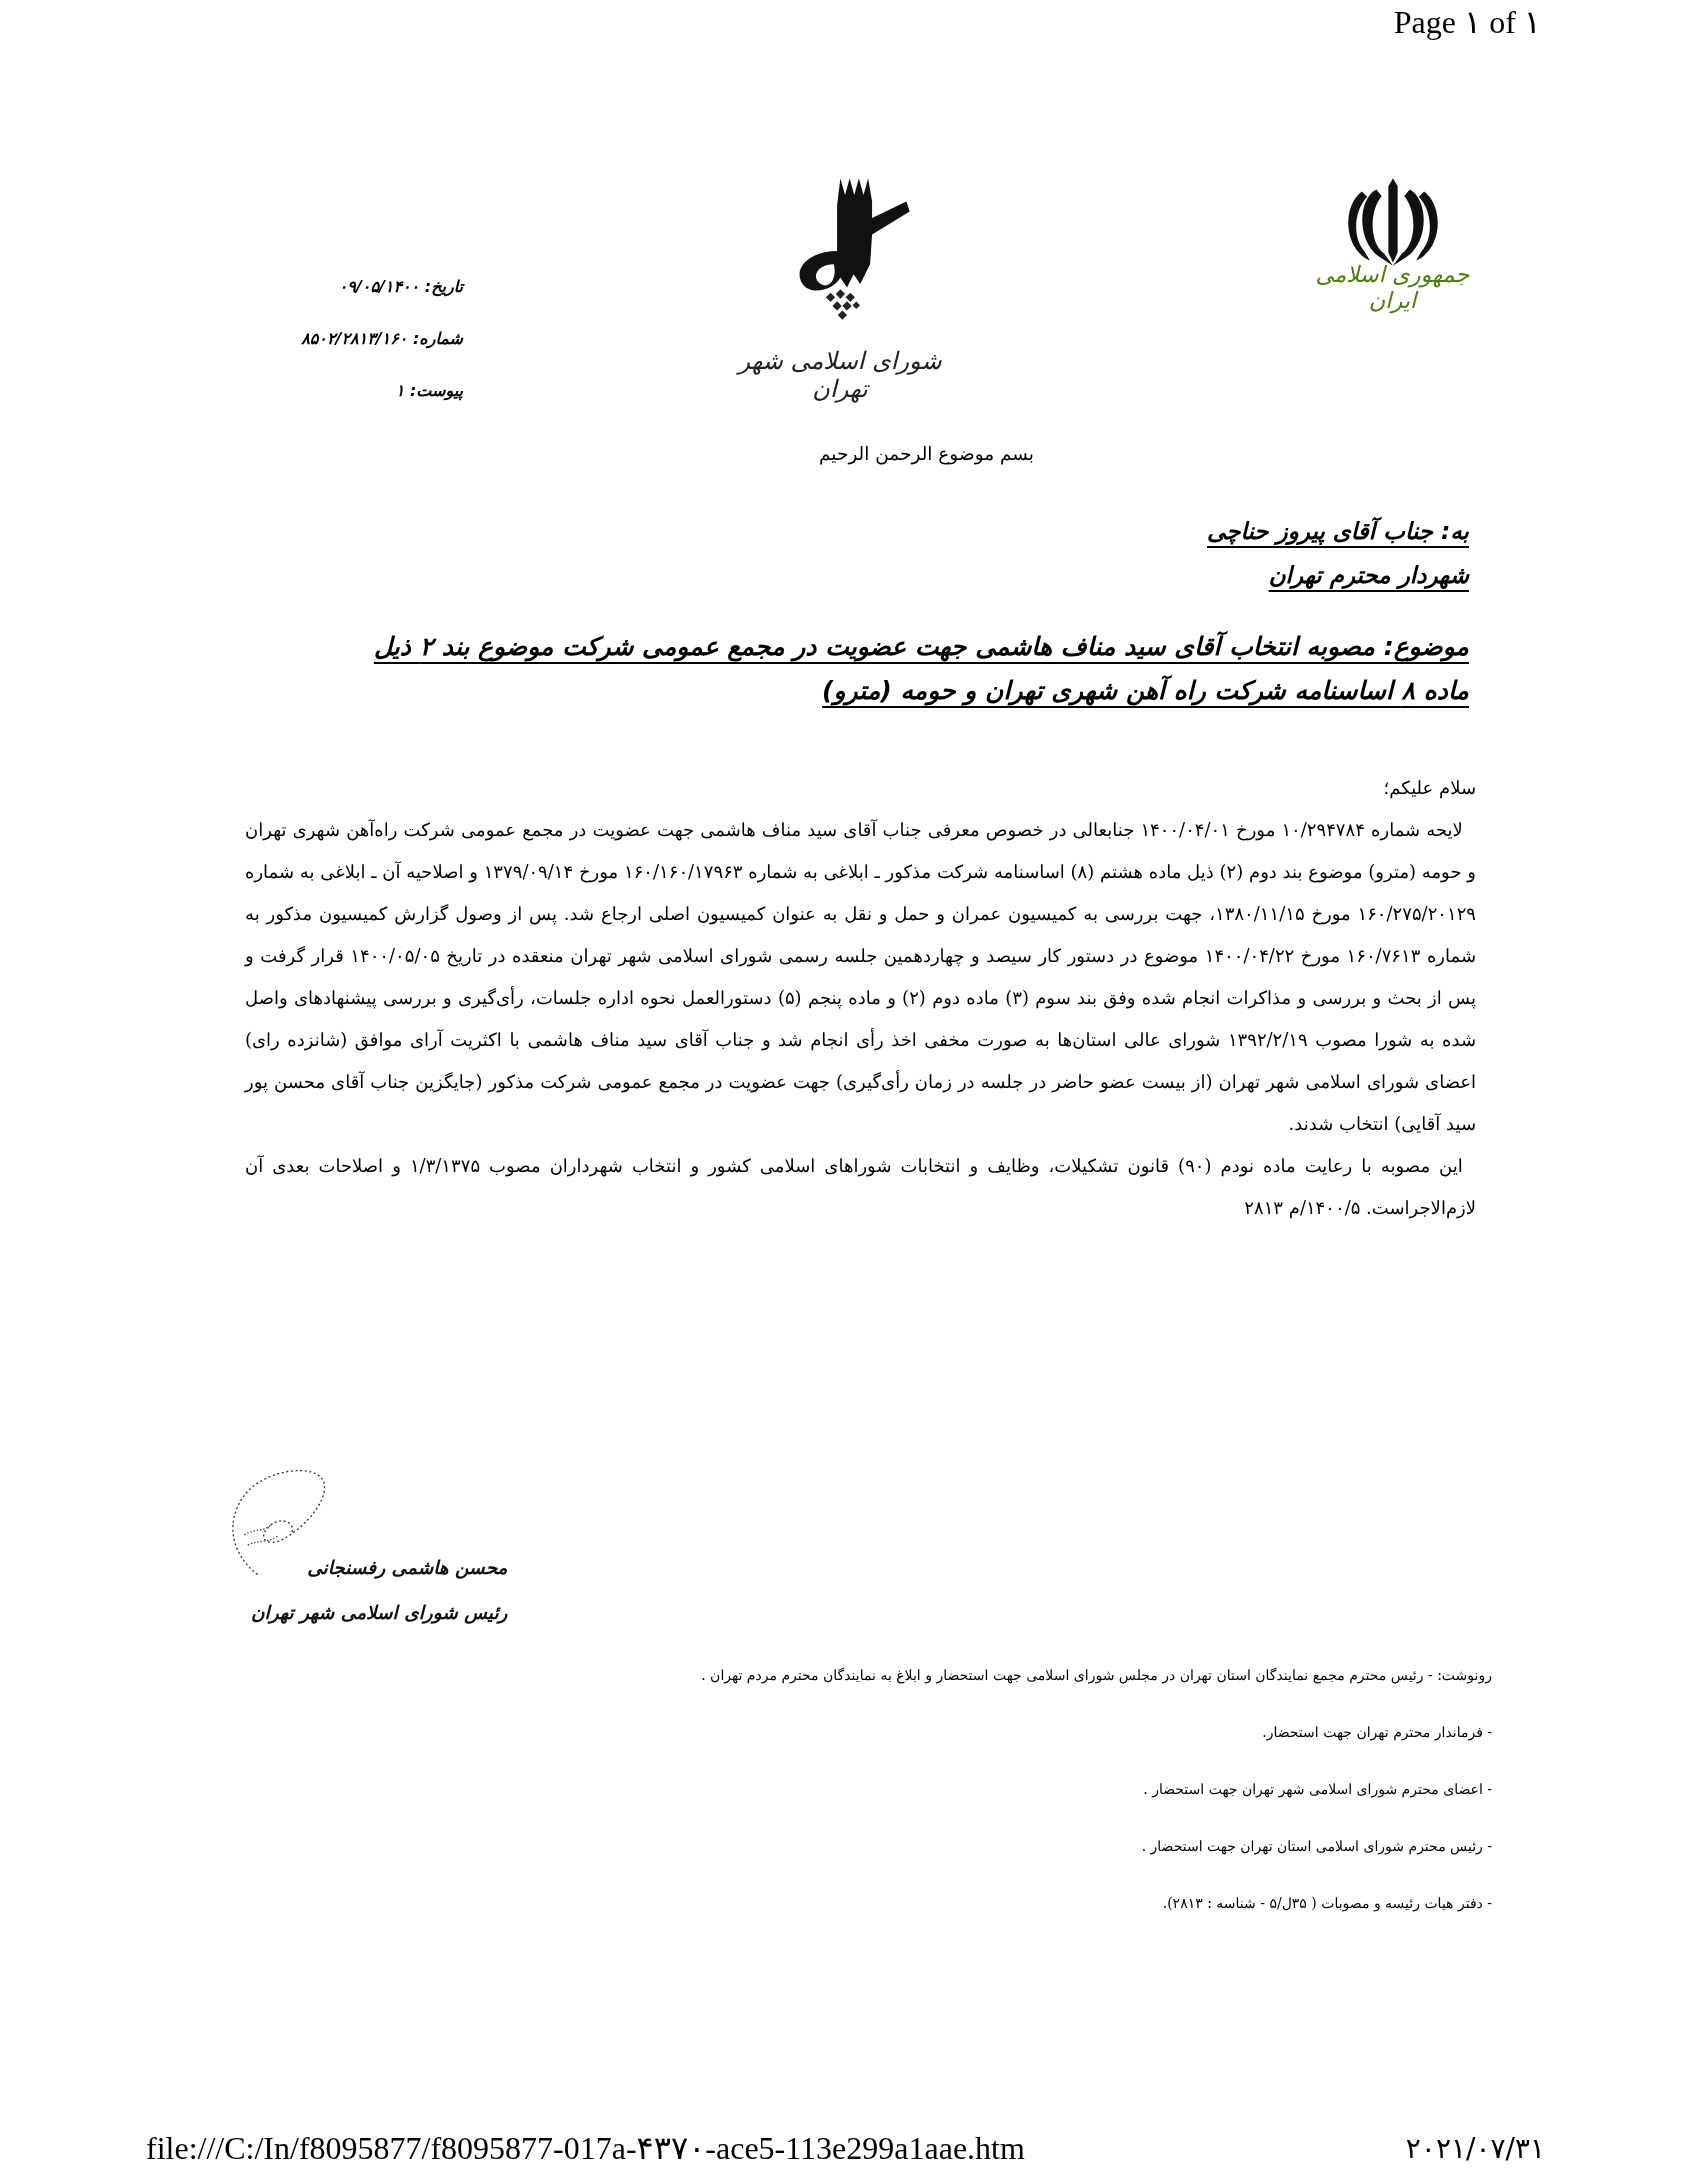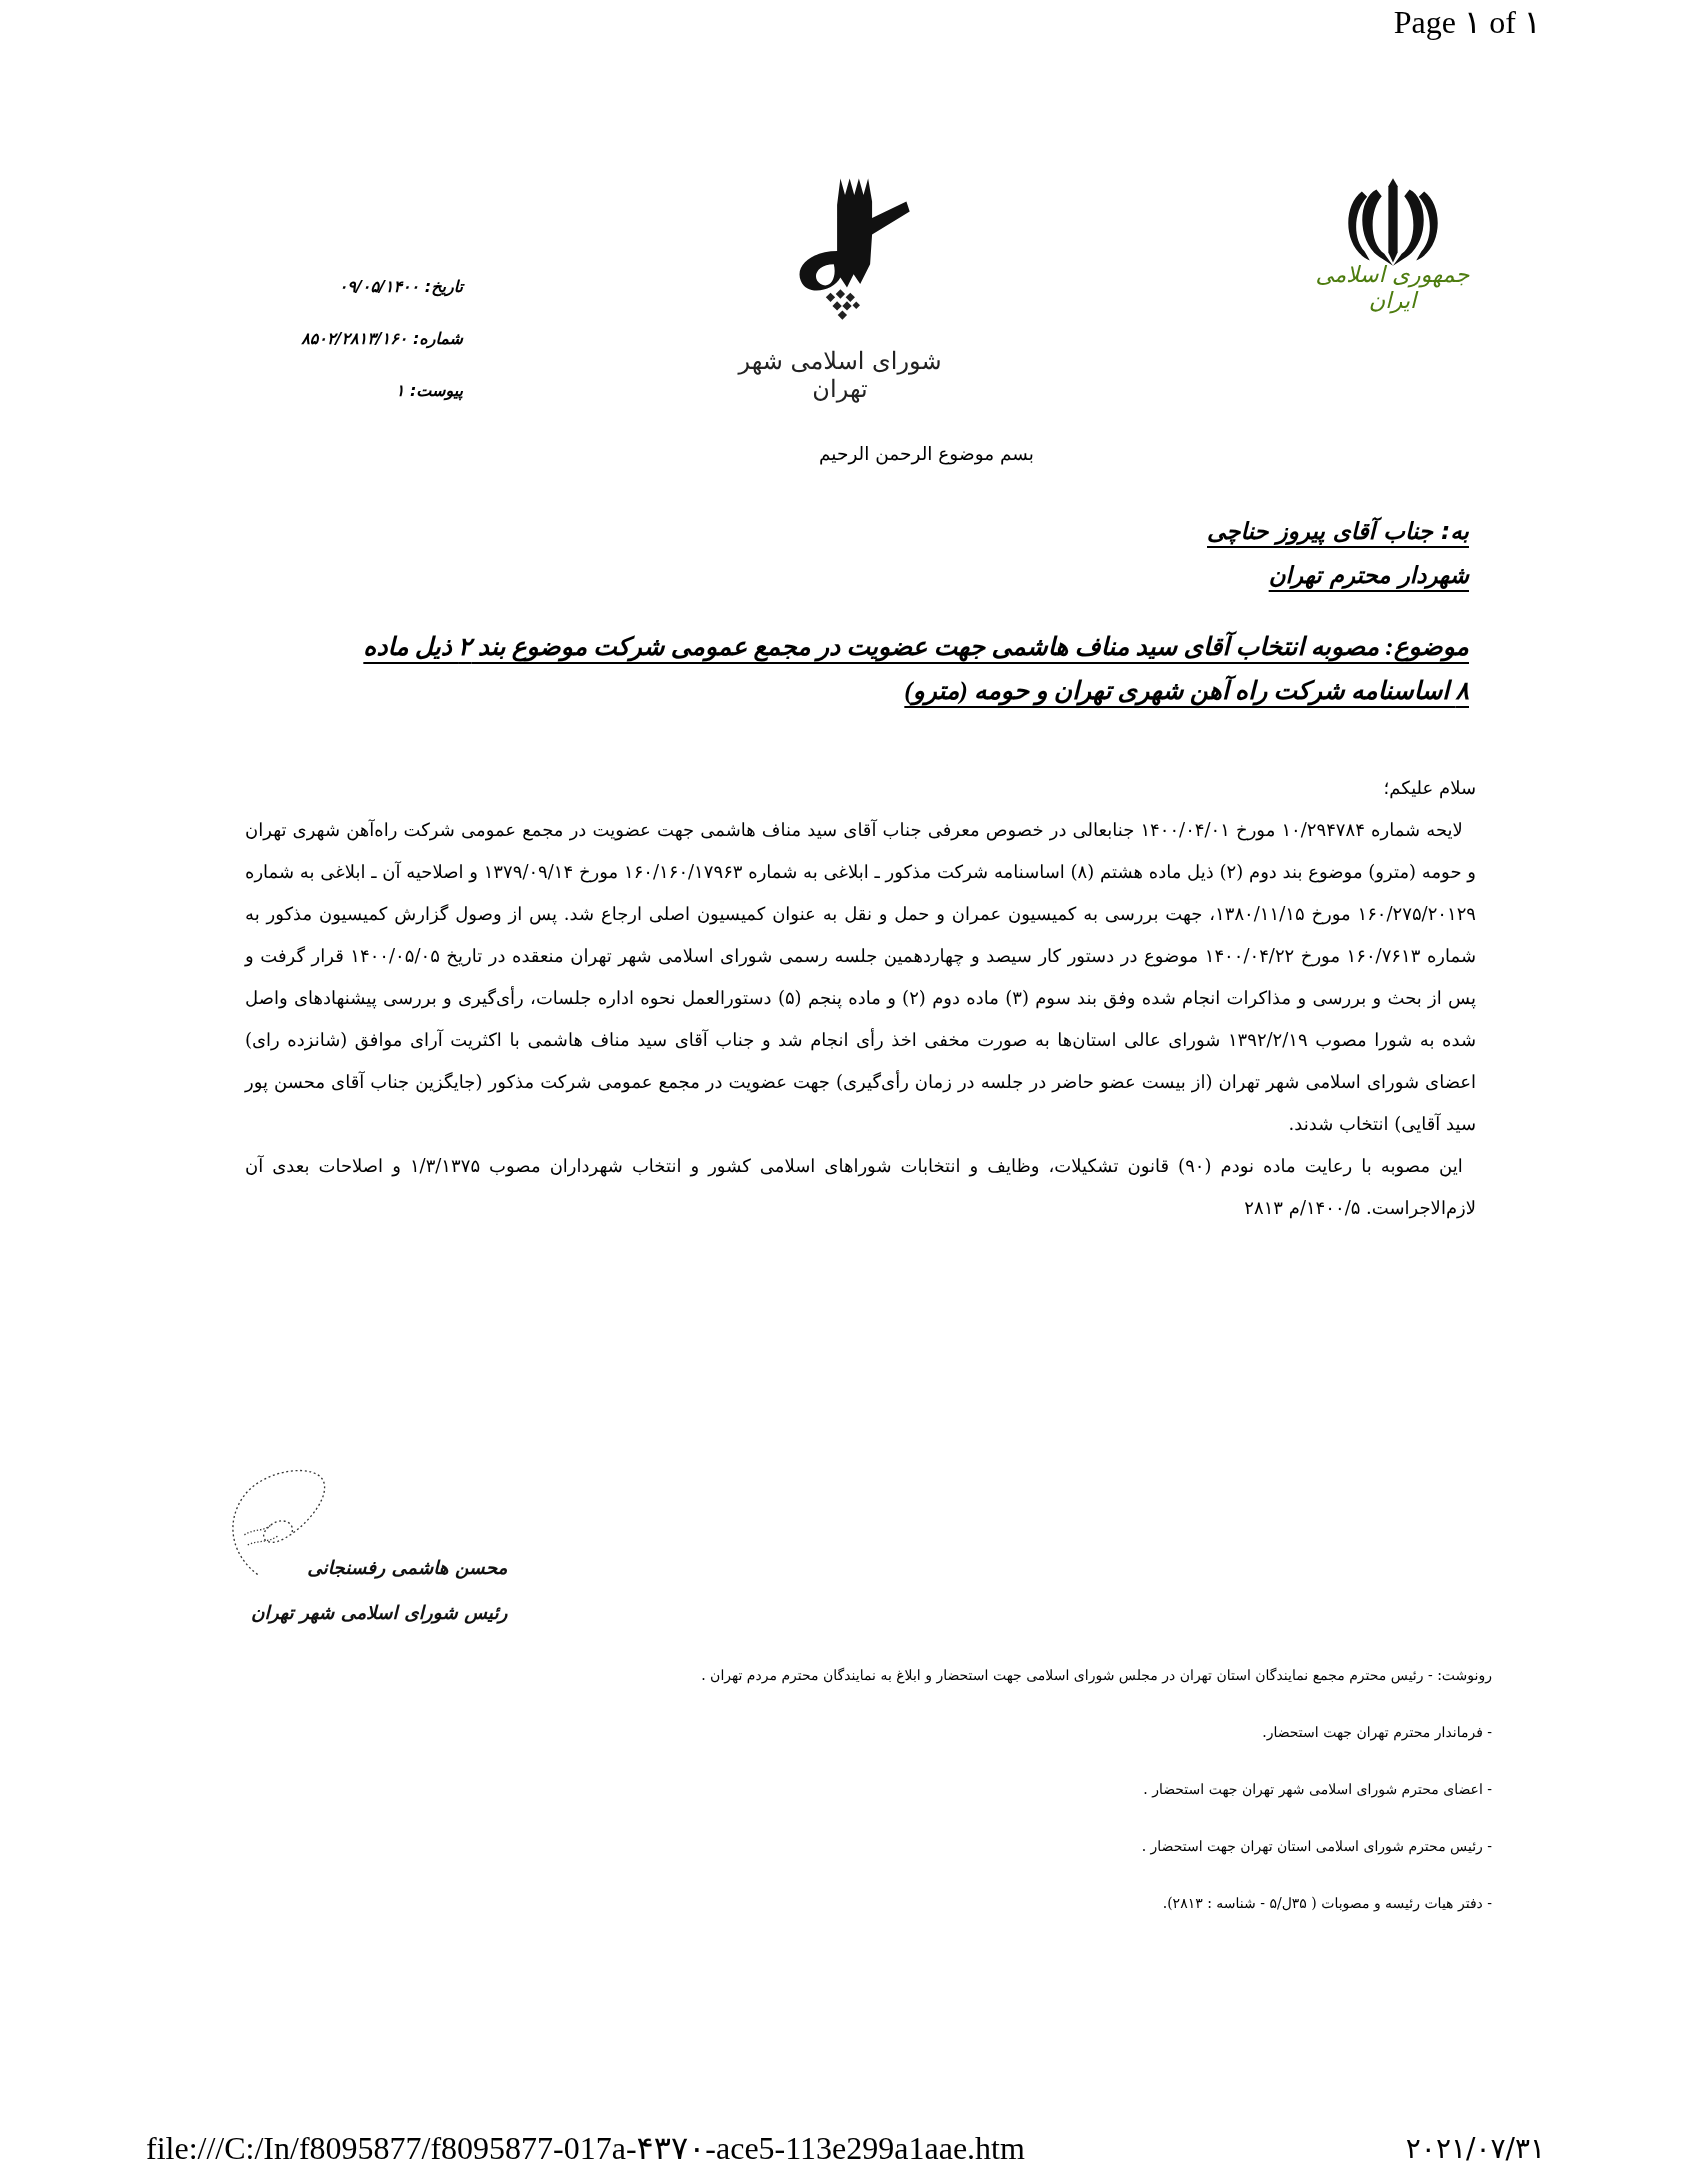--- a/index.html
+++ b/index.html
@@ -2,27 +2,27 @@
 <html style="font-size:10.6px"><head>
 <meta charset="utf-8">
 <style>
   html, body { margin: 0; padding: 0; background: #ffffff; }
   body { width: 1687px; height: 2183px; position: relative; overflow: hidden; color: #000; font-family: "DejaVu Serif", serif; }
   .abs { position: absolute; }
   .page-header { top: 2.6px; right: 146px; font-family: "Liberation Serif", serif; font-size: 32px; }
   .emblem { left: 1330px; top: 173px; width: 126px; height: 106px; }
   .emblem-caption { left: 1313px; top: 261px; width: 159px; text-align: center; font-family: "DejaVu Serif", serif; font-style: italic; font-size: 22.5px; direction: rtl; color: #4d7c0f; letter-spacing: -0.7px; }
   .council-logo { left: 781px; top: 165px; width: 132px; height: 159px; }
-  .council-caption { left: 734px; top: 347px; width: 212px; text-align: center; font-size: 24px; direction: rtl; color: #222; }
+  .council-caption { left: 734px; top: 347px; width: 212px; text-align: center; font-style: italic; font-size: 24px; direction: rtl; color: #222; }
   .meta { left: 251px; top: 261px; width: 212px; direction: rtl; text-align: right; font-family: "DejaVu Sans", sans-serif; font-style: italic; font-weight: bold; font-size: 16px; line-height: 52px; }
   .bismillah { left: 695px; top: 443px; width: 463px; text-align: center; direction: rtl; font-family: "DejaVu Serif", serif; font-size: 18.5px; }
   .addressee { right: 218px; top: 509px; direction: rtl; text-align: right; font-family: "DejaVu Sans", sans-serif; font-weight: bold; font-style: italic; font-size: 23px; line-height: 44px; }
   .addressee div { text-decoration: underline; text-underline-offset: 6.6px; text-decoration-thickness: 2px; }
   .subject { right: 218px; top: 625px; width: 1125px; direction: rtl; text-align: right; font-family: "DejaVu Sans", sans-serif; font-weight: bold; font-style: italic; font-size: 25px; line-height: 44px; }
-  .subject span { text-decoration: underline; text-underline-offset: 6.6px; text-decoration-thickness: 2px; font-family: Liberation Serif, serif; }
+  .subject span { text-decoration: underline; text-underline-offset: 6.6px; text-decoration-thickness: 2px; }
   .body-text { left: 245px; top: 767px; width: 1231px; direction: rtl; text-align: justify; font-family: "DejaVu Serif", serif; font-size: 18px; line-height: 42px; }
   .body-text p { margin: 0; }
   .body-text .indent { text-indent: 13.2px; }
   .signature-scribble { left: 218px; top: 1462px; width: 152px; height: 126px; }
   .signer { left: 251px; top: 1545px; direction: rtl; text-align: right; font-family: "DejaVu Sans", sans-serif; font-weight: bold; font-style: italic; font-size: 18.5px; line-height: 45px; color: #111; }
   .cc { right: 195px; top: 1647px; width: 1059px; direction: rtl; text-align: right; font-family: "DejaVu Serif", serif; font-size: 14px; line-height: 57px; }
   .cc div { white-space: nowrap; }
   .footer-url { left: 146px; top: 2129px; font-family: "Liberation Serif", serif; font-size: 32px; }
   .footer-date { right: 142px; top: 2132px; font-family: "DejaVu Sans", sans-serif; font-size: 28px; direction: ltr; margin-left: 28px; }
 </style>

